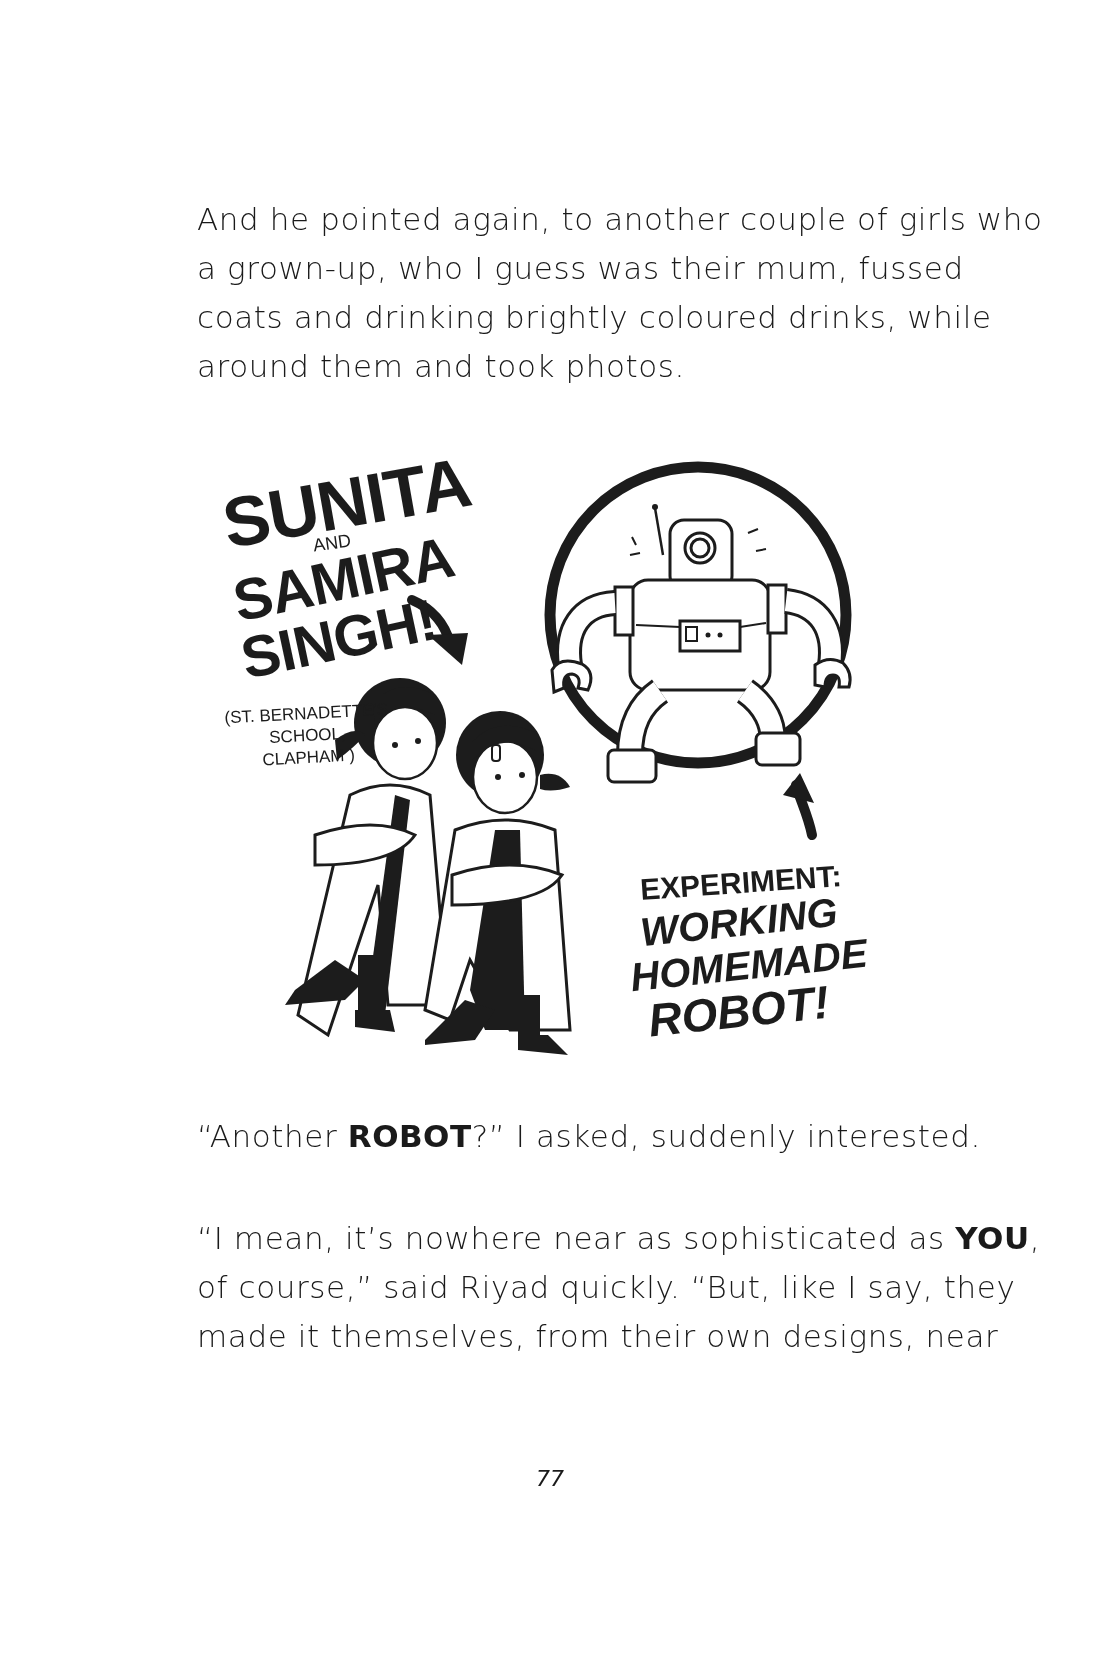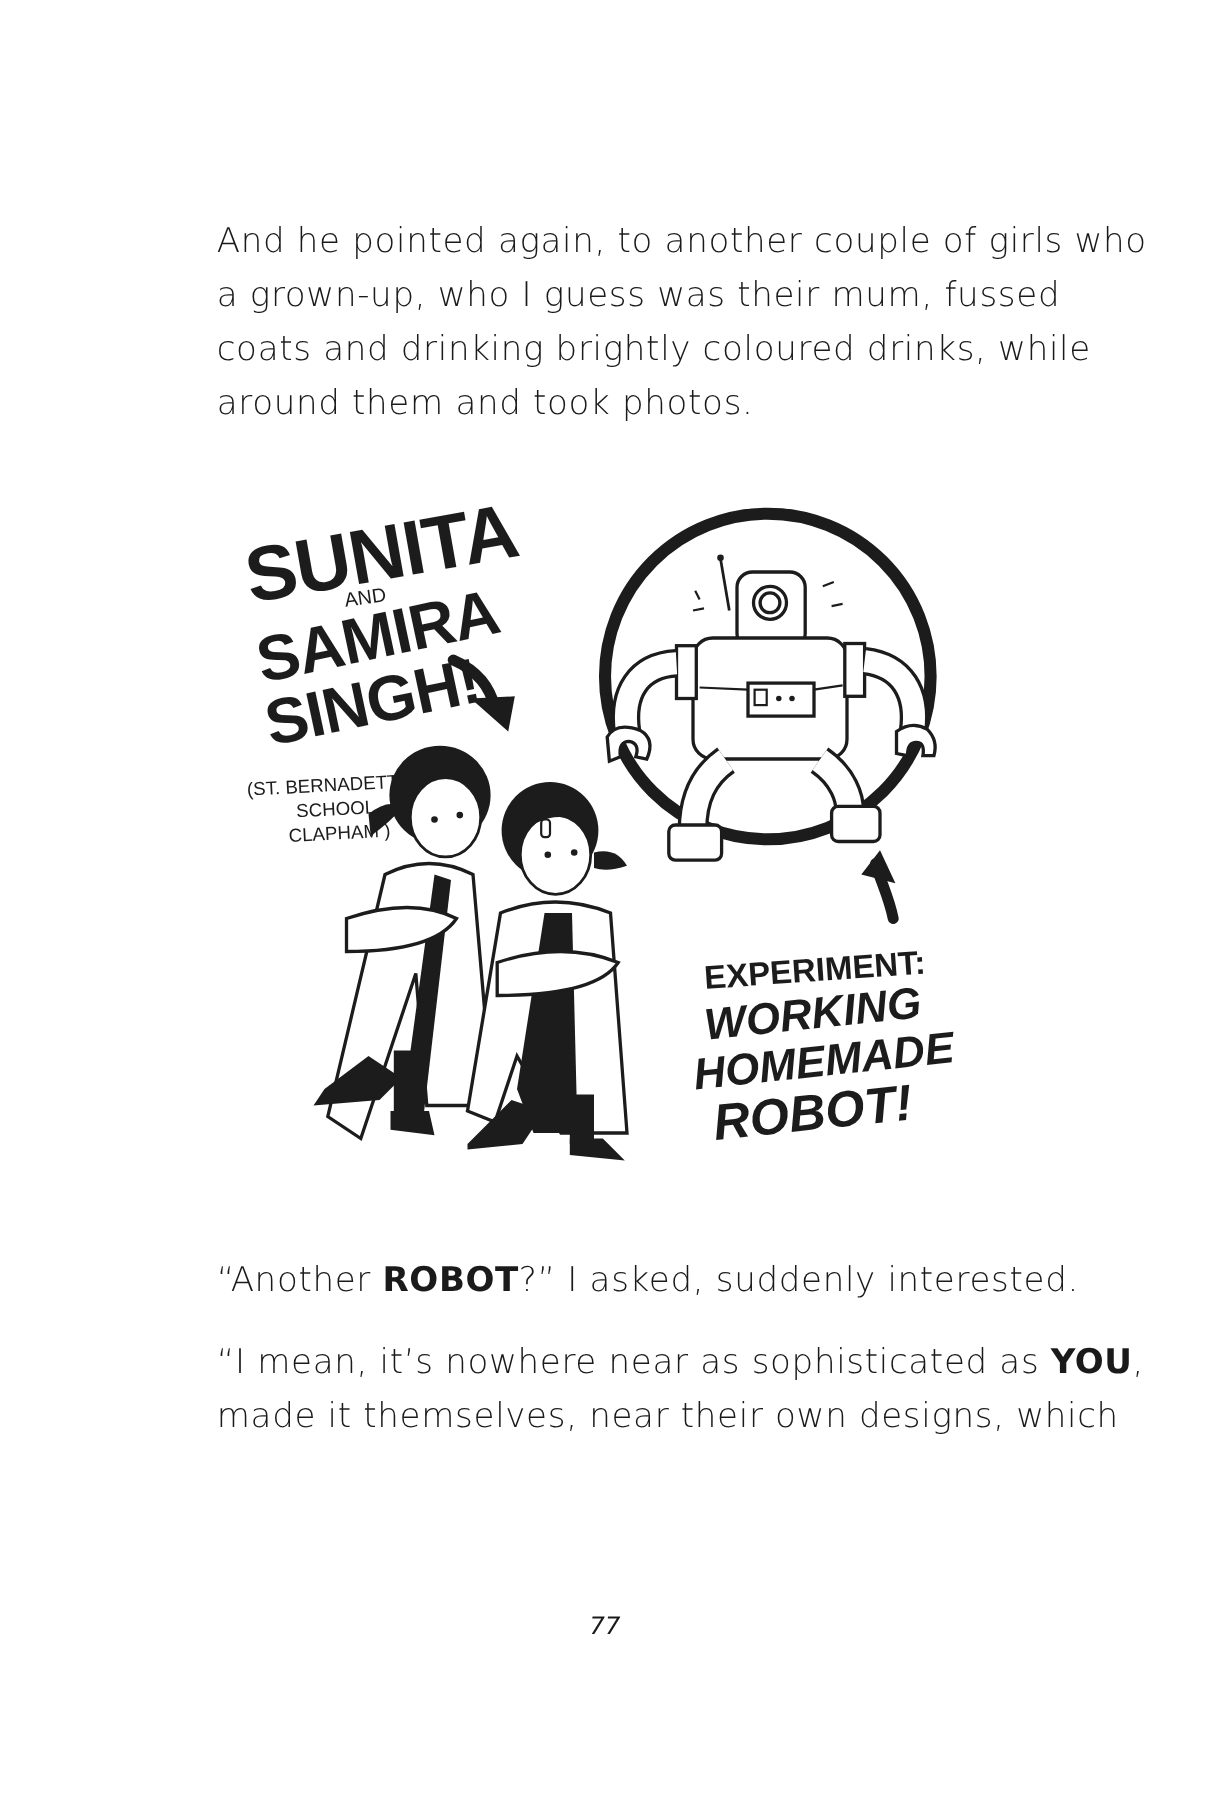--- a/index.html
+++ b/index.html
@@ -6,21 +6,21 @@
     body { width: 1103px; height: 1653px; position: relative; overflow: hidden;
       font-family: "DejaVu Sans", sans-serif; color: #1a1a1a; }
     .page { position: absolute; inset: 0; }
     .para { position: absolute; left: 197px; width: 726px; font-size: 31px;
       letter-spacing: 0.6px; line-height: 49px; text-align: justify; text-align-last: left;
       font-family: "DejaVu Sans", sans-serif; font-weight: 300; }
     .para .line { display: block; white-space: nowrap; text-align: justify; text-align-last: justify; }
     .para .line.last { text-align-last: left; }
     .em { font-weight: bold; letter-spacing: 0.5px; }
     .p1 { top: 195px; }
-    .p2 { top: 1140px; }
+    .p2 { top: 1112px; }
     .p3 { top: 1214px; }
     .illus { position: absolute; left: 200px; top: 455px; width: 700px; height: 650px; }
     .illus svg { width: 100%; height: 100%; display: block; }
     .cap { position: absolute; font-family: "Liberation Sans", sans-serif; font-weight: 900;
       color: #1c1c1c; text-transform: uppercase; line-height: 1; }
     .title-a { left: 222px; top: 468px; font-size: 70px; transform: rotate(-10deg); letter-spacing: -1px; }
     .title-and { left: 313px; top: 534px; font-size: 18px; font-weight: 400; transform: rotate(-8deg); }
     .title-b { left: 232px; top: 550px; font-size: 58px; transform: rotate(-12deg); letter-spacing: -1px; }
     .title-c { left: 240px; top: 610px; font-size: 58px; transform: rotate(-12deg); letter-spacing: -1px; }
     .school { position: absolute; font-family: "Liberation Sans", sans-serif; font-size: 17px;
@@ -145,17 +145,18 @@
   <div class="cap exp2">Working</div>
   <div class="cap exp3">Homemade</div>
   <div class="cap exp4">Robot!</div>
 
   <div class="para p2">
     <span class="line last"><span>“Another </span><span class="em">ROBOT</span><span>?” I asked, suddenly interested.</span></span>
   </div>
 
   <div class="para p3">
     <span class="line"><span>“I mean, it’s nowhere near as sophisticated as </span><span class="em">YOU</span><span>,</span></span>
-    <span class="line">made it themselves, near their own designs, which</span>
+    <span class="line">of course,” said Riyad quickly. “But, like I say, they</span>
+    <span class="line">made it themselves, from their own designs, near</span>
   </div>
 
   <div class="pagenum">77</div>
 </div>
 
 </body></html>

